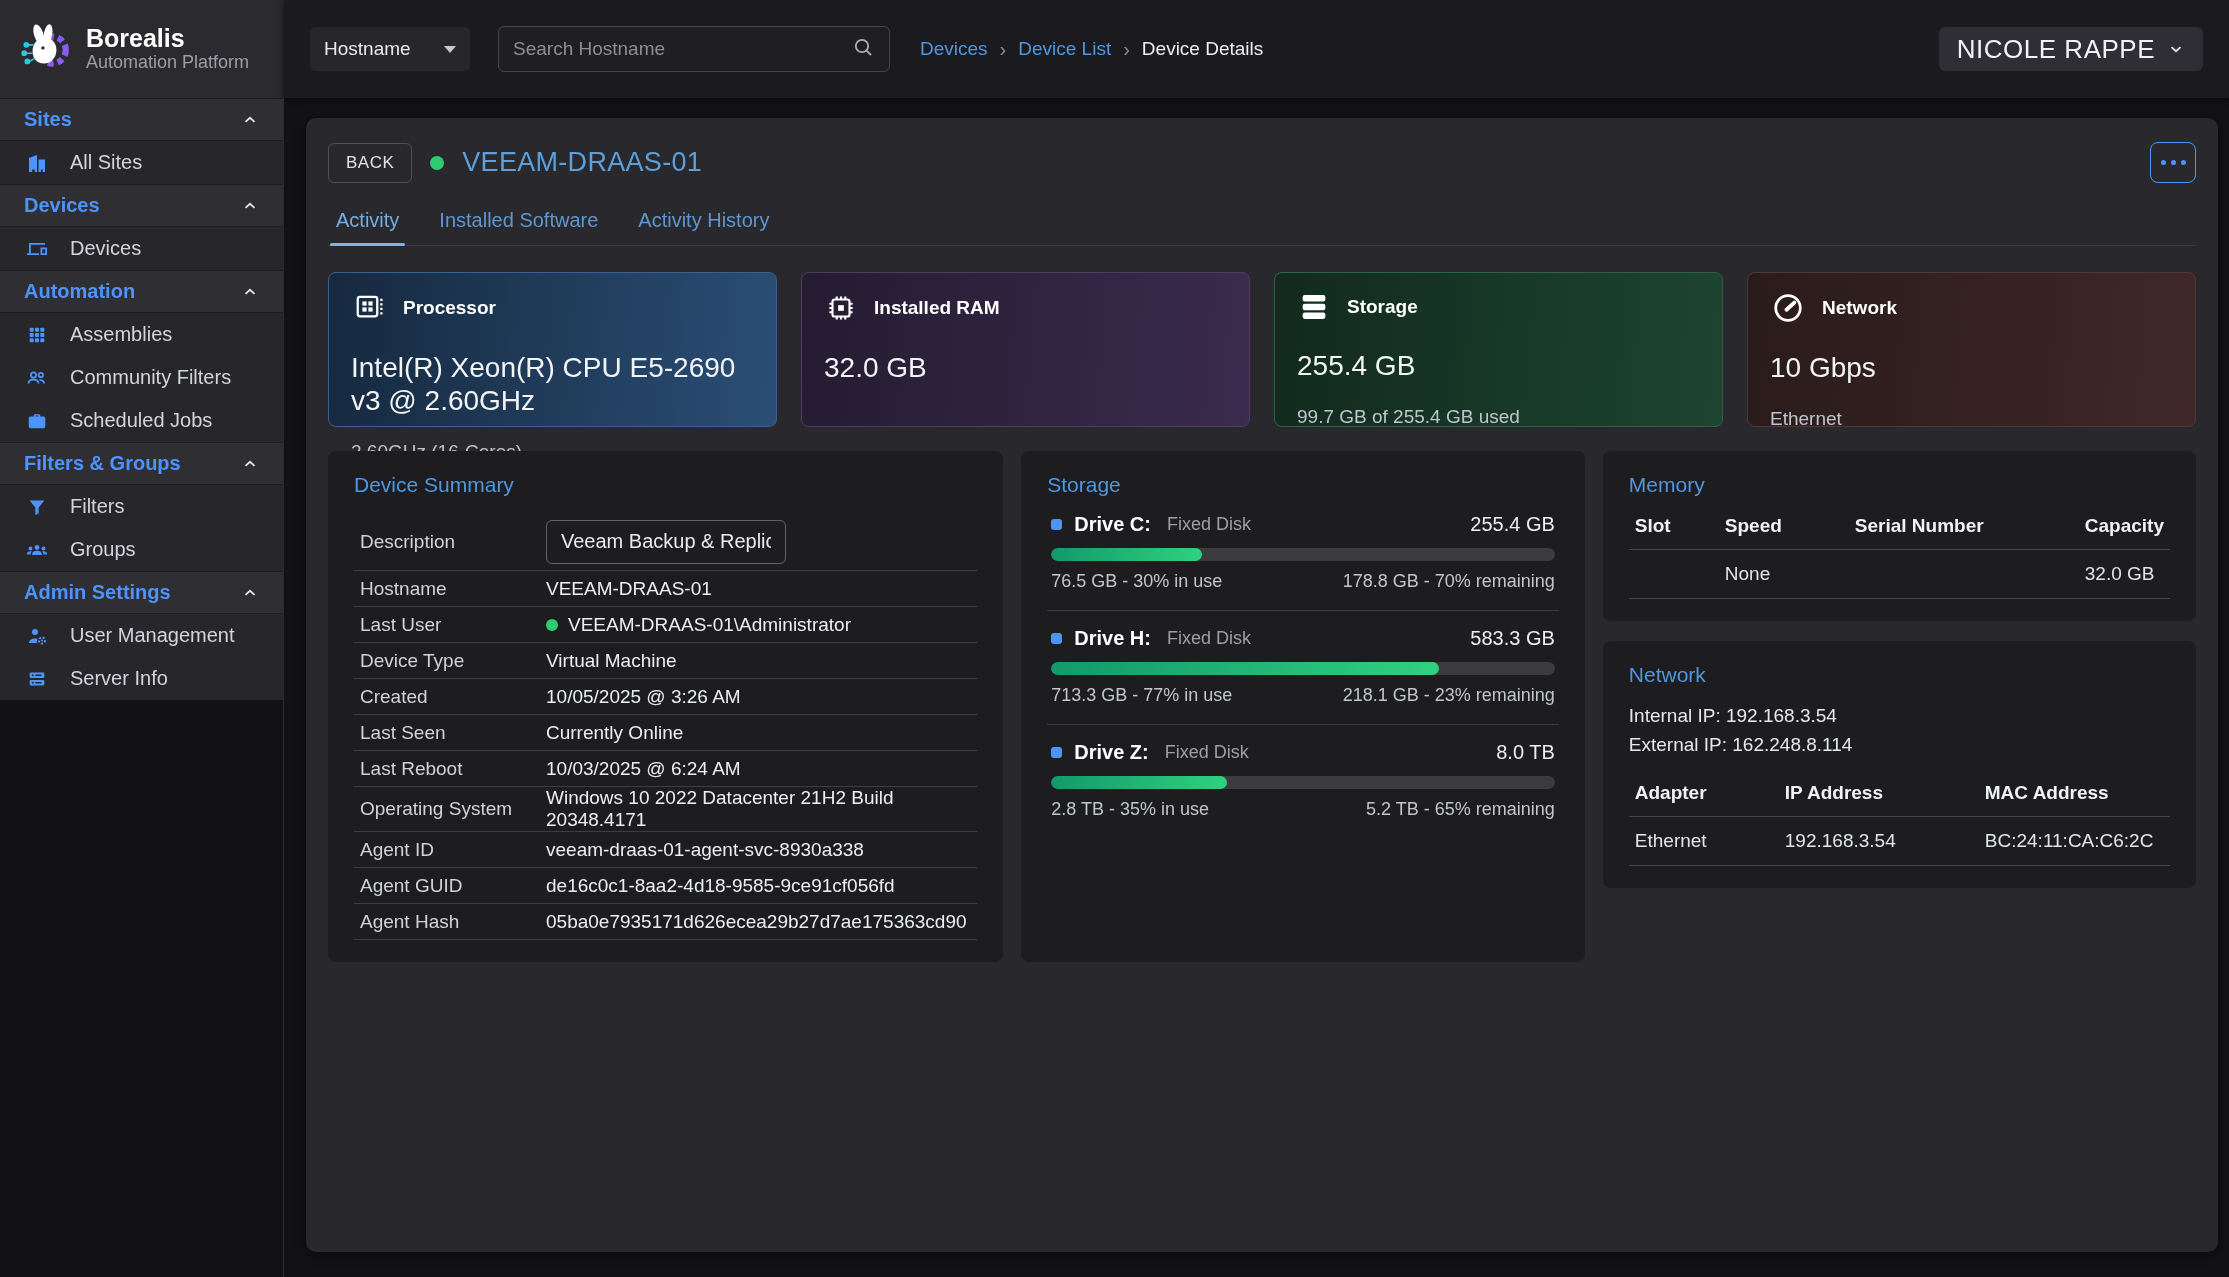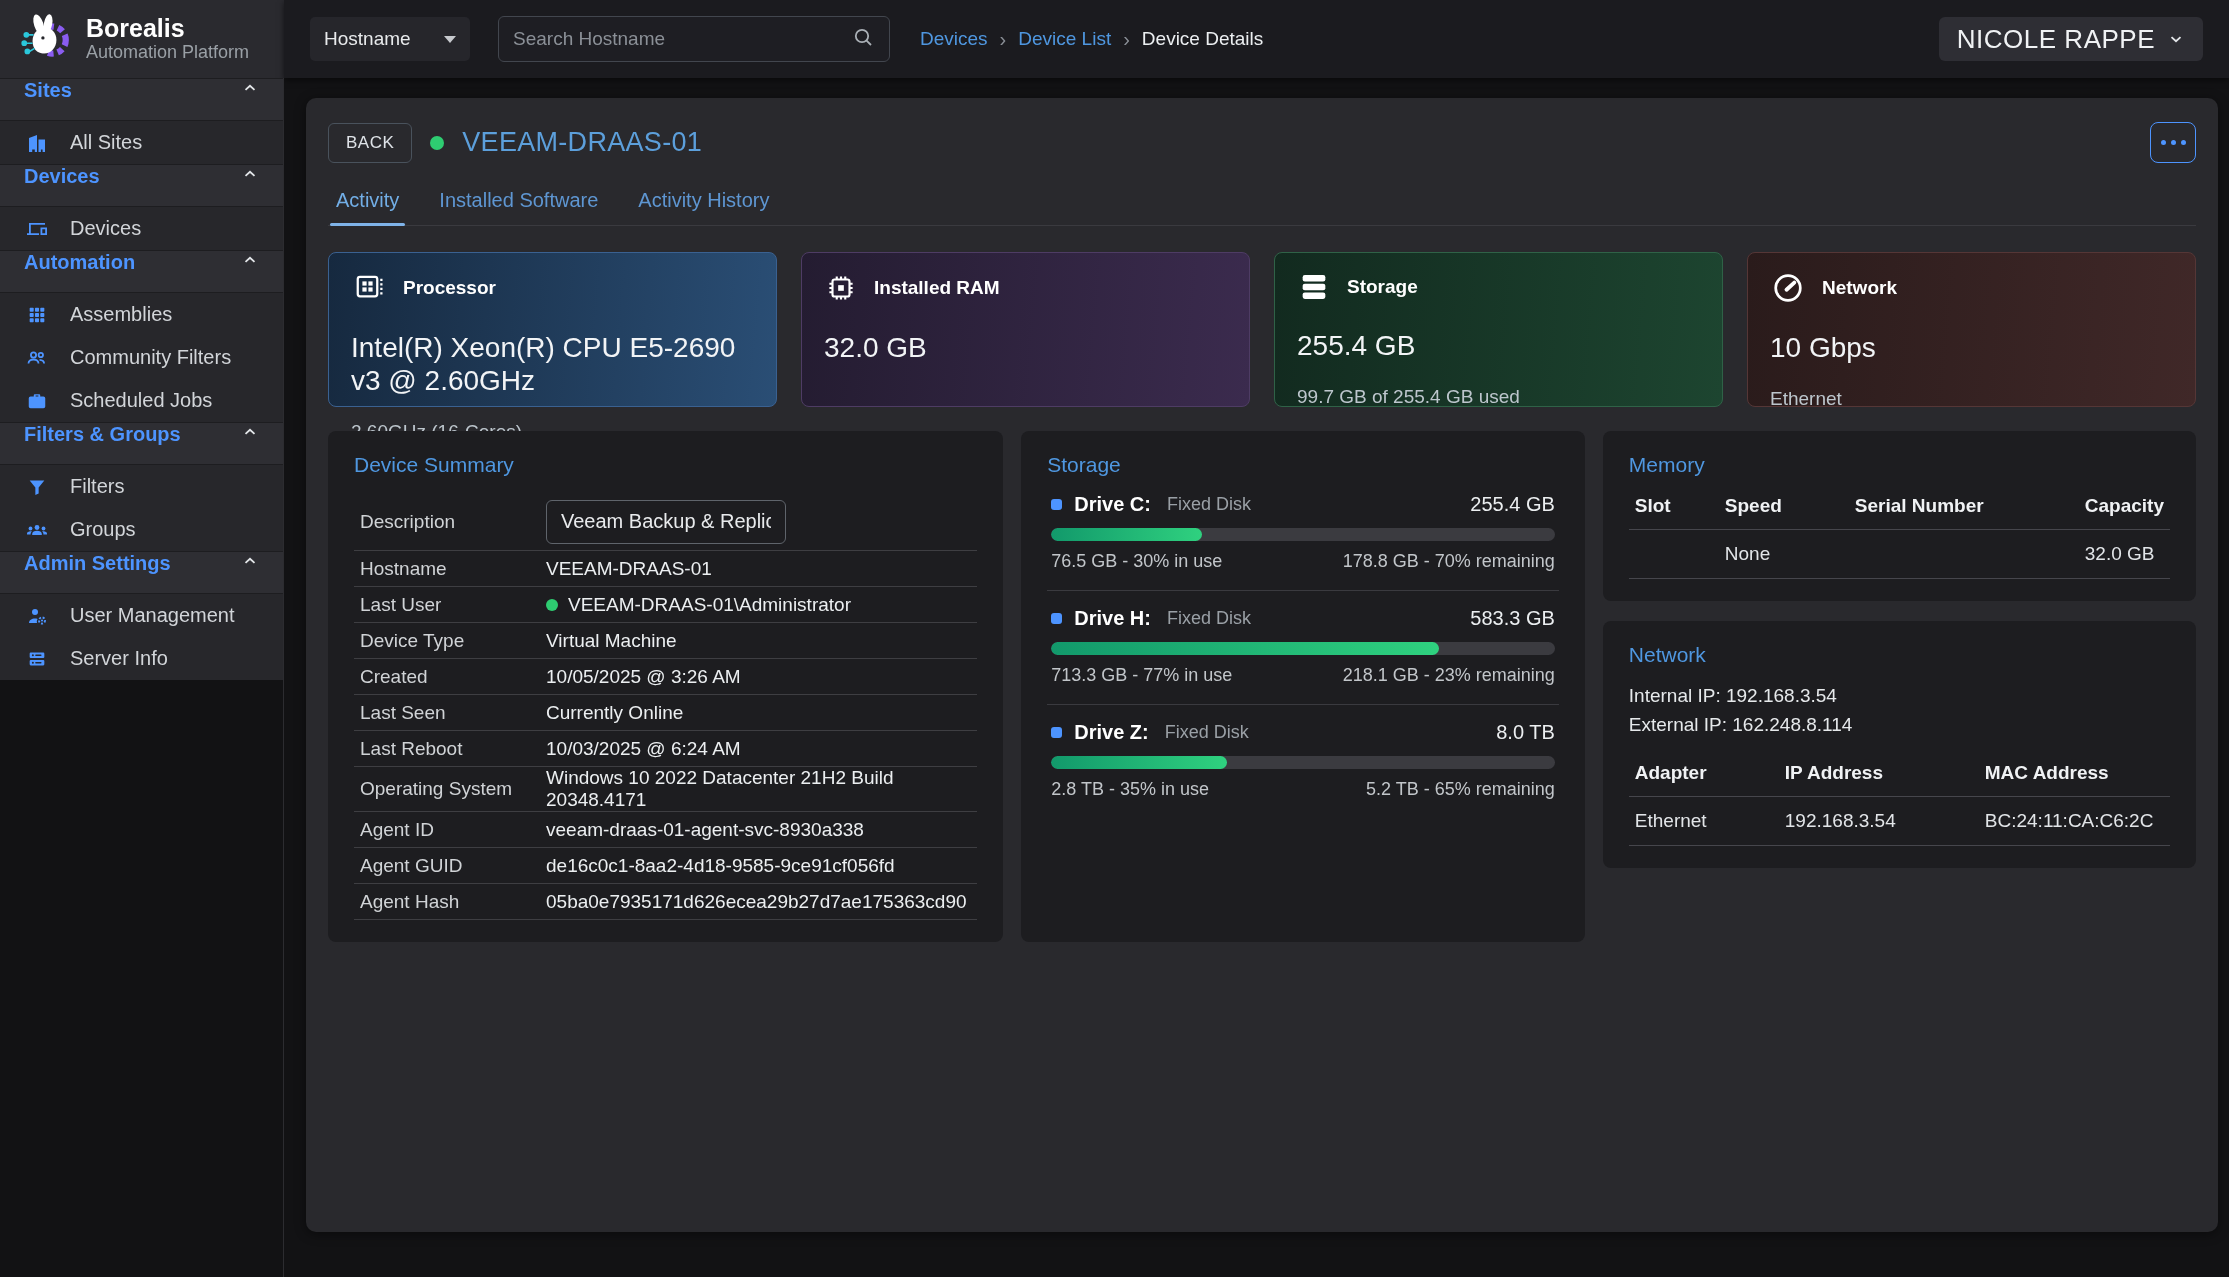--- a/index.html
+++ b/index.html
@@ -1,20 +1,20 @@
 <!DOCTYPE html>
 <html><head>
 <meta charset="utf-8">
 <style>
   * { margin:0; padding:0; box-sizing:border-box; }
   html,body { width:2229px; height:1277px; overflow:hidden; background:#121214;
               font-family:"Liberation Sans", sans-serif; color:#e8eaec; }
 
   
-  .topbar { display:flex; height:78px; width:100%; }
+  .topbar { display:flex; height:98px; width:100%; }
   .logo-area { width:284px; background:#2a2a2f; display:flex; align-items:center; gap:14px;
                padding:0 18px; flex-shrink:0; }
   .brand-name { font-size:25px; font-weight:bold; color:#fff; line-height:1.1; }
   .brand-sub  { font-size:18px; color:#9aa0a6; }
   .topbar-right { flex:1; background:#1b1b1f; display:flex; align-items:center; padding:0 26px;
                   box-shadow:0 2px 6px rgba(0,0,0,.55); }
   .select-box { width:160px; height:44px; background:#26262b; border-radius:5px; display:flex;
                 align-items:center; justify-content:space-between; padding:0 14px; font-size:19px;
                 color:#e8eaec; cursor:pointer; }
   .caret { width:0; height:0; border-left:6px solid transparent; border-right:6px solid transparent;
@@ -32,21 +32,21 @@
   .crumb-current { color:#eceff1; }
   .user-chip { margin-left:auto; height:44px; background:#2e2e34; border-radius:6px; display:flex;
                align-items:center; gap:12px; padding:0 18px; font-size:26px; letter-spacing:.5px;
                color:#f0f2f4; cursor:pointer; }
 
   
   .layout { display:flex; height:1199px; }
   .sidebar { width:284px; flex-shrink:0; background:#121214; border-right:1px solid #2c2c30; }
   .nav { background:#27272b; }
   .nav-header { height:43px; background:#2e2e33; border-top:1px solid #1d1d20;
-                border-bottom:1px solid #1d1d20; display:flex; 
+                border-bottom:1px solid #1d1d20; display:flex; align-items:center;
                 justify-content:space-between; padding:0 24px; cursor:pointer; }
   .nav-header span { color:#4d94ff; font-weight:bold; font-size:20px; }
   .nav-header .chev { color:#e3e6e9; display:flex; }
   .nav-item { height:43px; display:flex; align-items:center; gap:20px; padding:0 24px;
               cursor:pointer; }
   .nav-item .nicon { color:#4d94ff; display:flex; width:26px; justify-content:center; }
   .nav-item span { font-size:20px; color:#d2d5d9; }
 
   .main { flex:1; padding:20px 24px 0 22px; }
   .main-card { width:1912px; height:1134px; background:#29292d; border-radius:10px;

